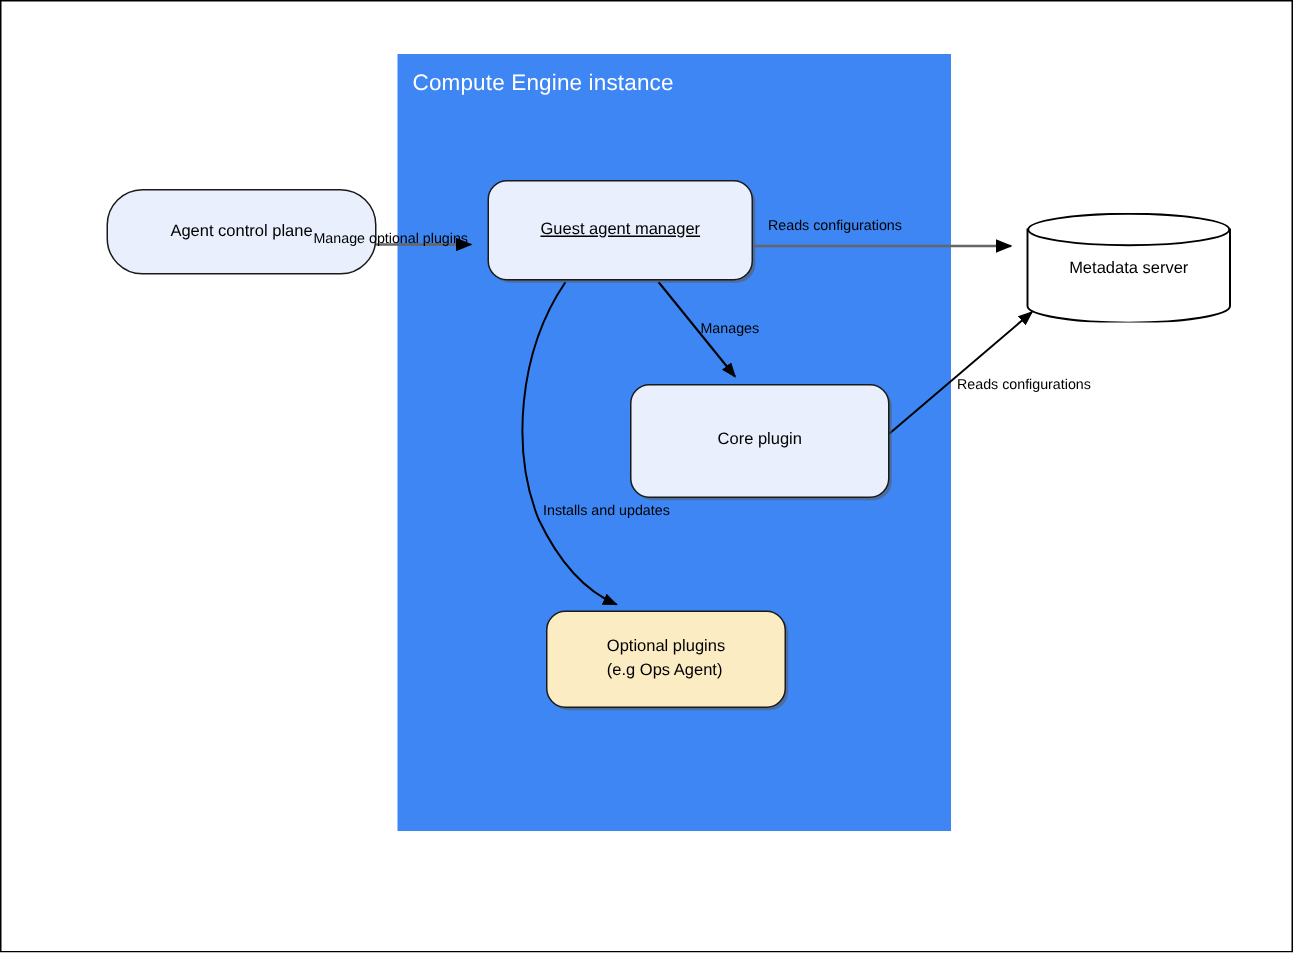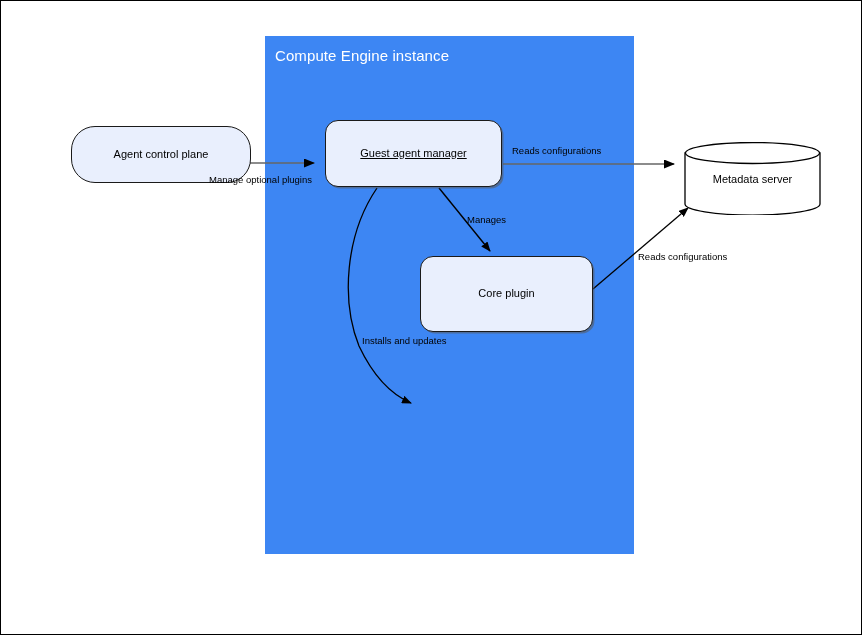--- a/index.html
+++ b/index.html
@@ -142,21 +142,21 @@
     color: #000000;
     z-index: 2;
   }
   
   .edge-label {
     position: absolute;
     font-size: 9.5px;
     color: #000000;
     white-space: nowrap;
   }
-  .lbl-manage   { left: 208px; top: 153px; margin-top: 20px; }
+  .lbl-manage   { left: 208px; top: 153px; }
   .lbl-reads1   { left: 511px; top: 144px; }
   .lbl-manages  { left: 466px; top: 213px; }
   .lbl-reads2   { left: 637px; top: 250px; }
   .lbl-installs { left: 361px; top: 334px; }
 </style>
 </head>
 <body>
 
 <div id="canvas">
 
@@ -191,20 +191,26 @@
   </div>
 
   <div class="node node-gam">
     <span>Guest agent manager</span>
   </div>
 
   <div class="node node-core">
     <span>Core plugin</span>
   </div>
 
+  <div class="node node-opt">
+    <span class="opt-text">
+      <span>Optional plugins</span><br>
+      <span>(e.g  Ops Agent)</span>
+    </span>
+  </div>
 
   <div class="cylinder-wrap">
     <svg width="137" height="73" viewBox="0 0 137 73" xmlns="http://www.w3.org/2000/svg">
       <path d="M1,11 L1,62 A 67,11 0 0 0 136,62 L136,11 Z" fill="#ffffff" stroke="#000000" stroke-width="1.3"></path>
       <ellipse cx="68.5" cy="11" rx="67" ry="10.5" fill="#ffffff" stroke="#000000" stroke-width="1.3"></ellipse>
     </svg>
     <div class="cyl-label">
       <span>Metadata server</span>
     </div>
   </div>

